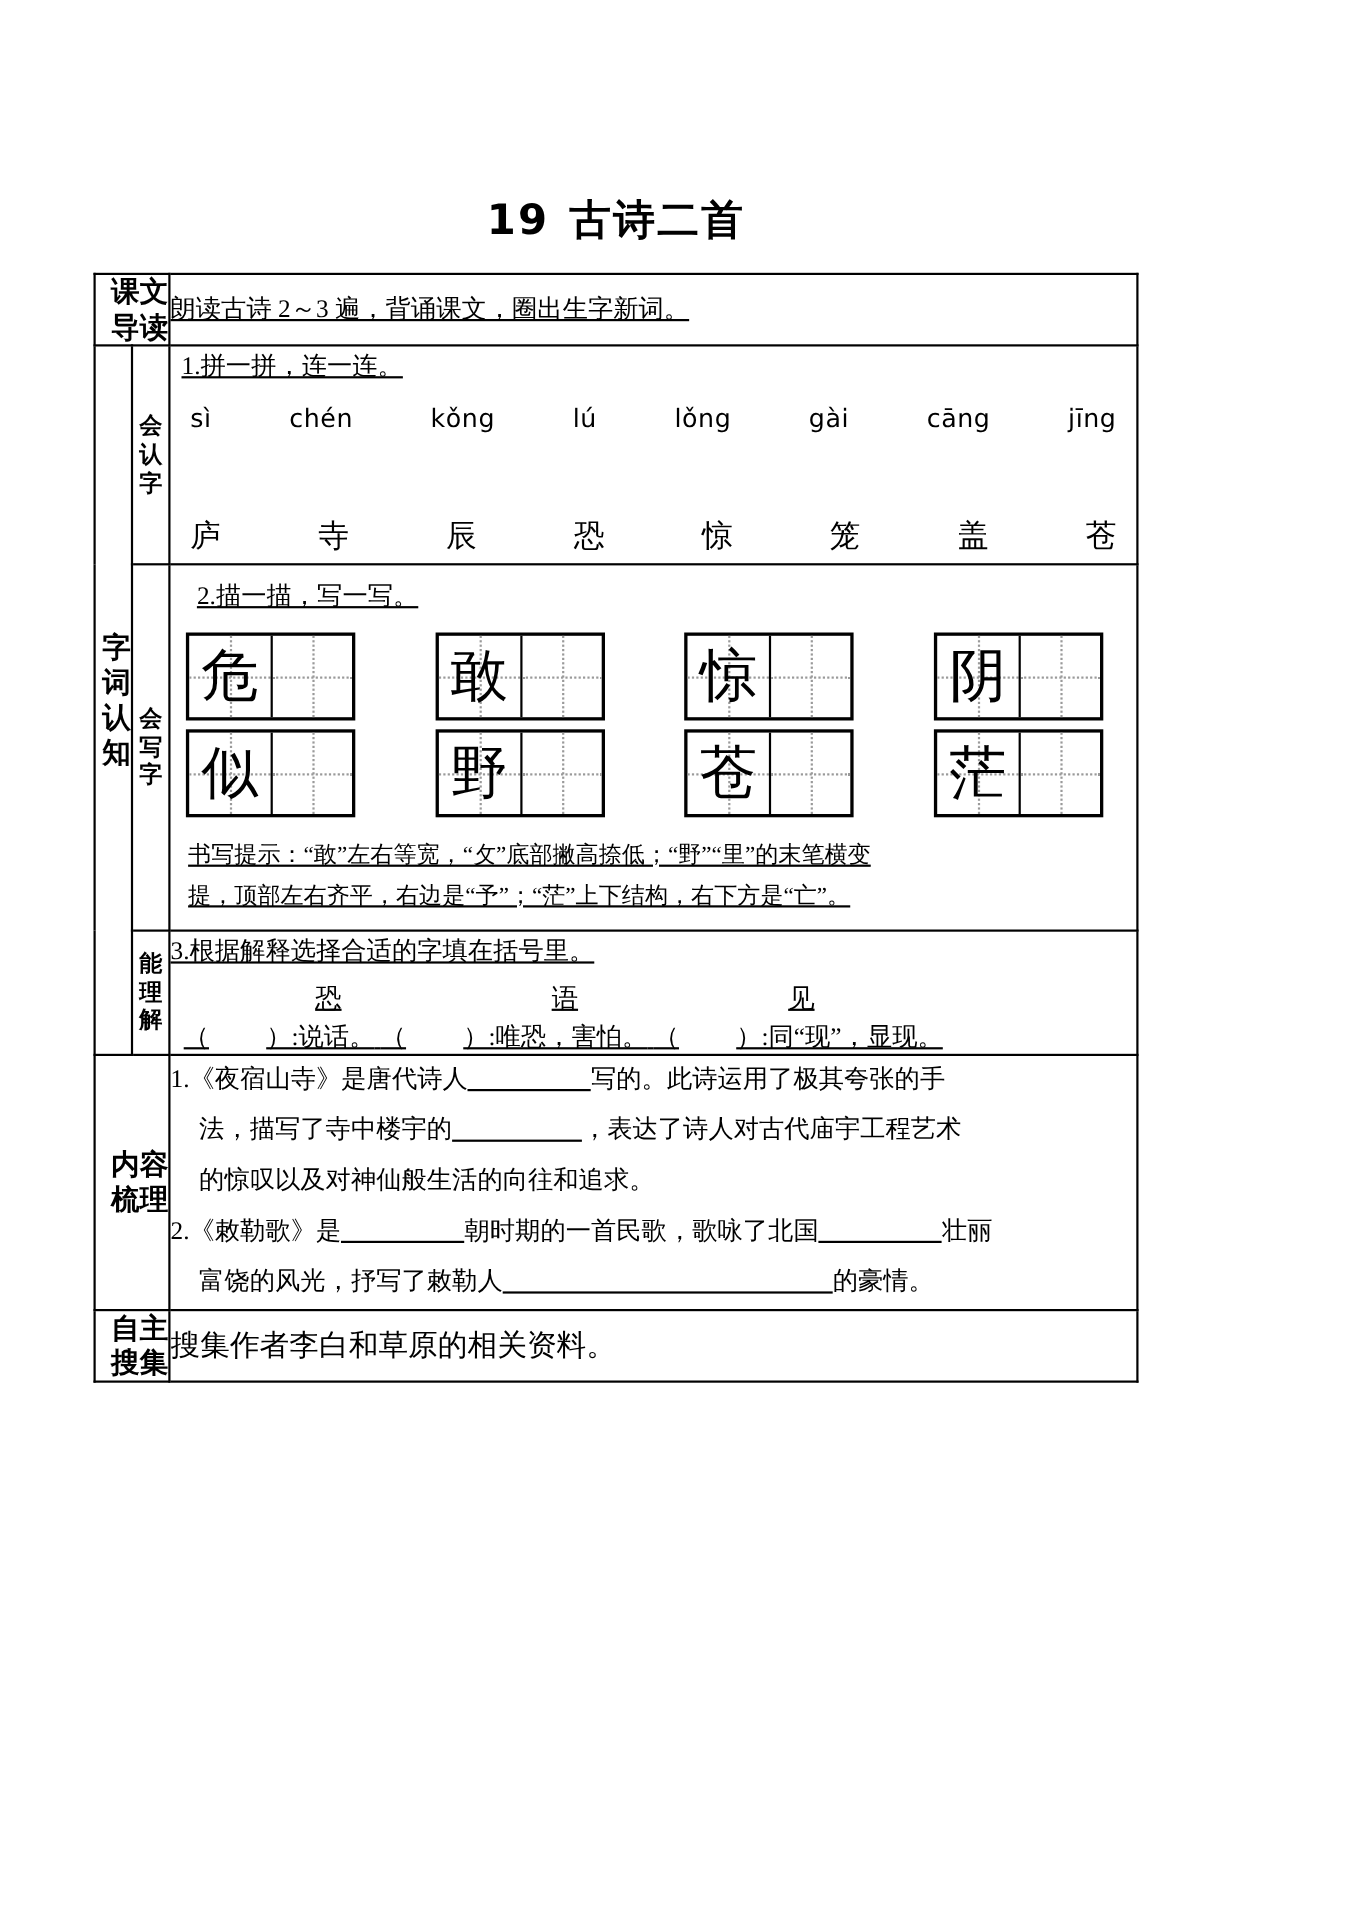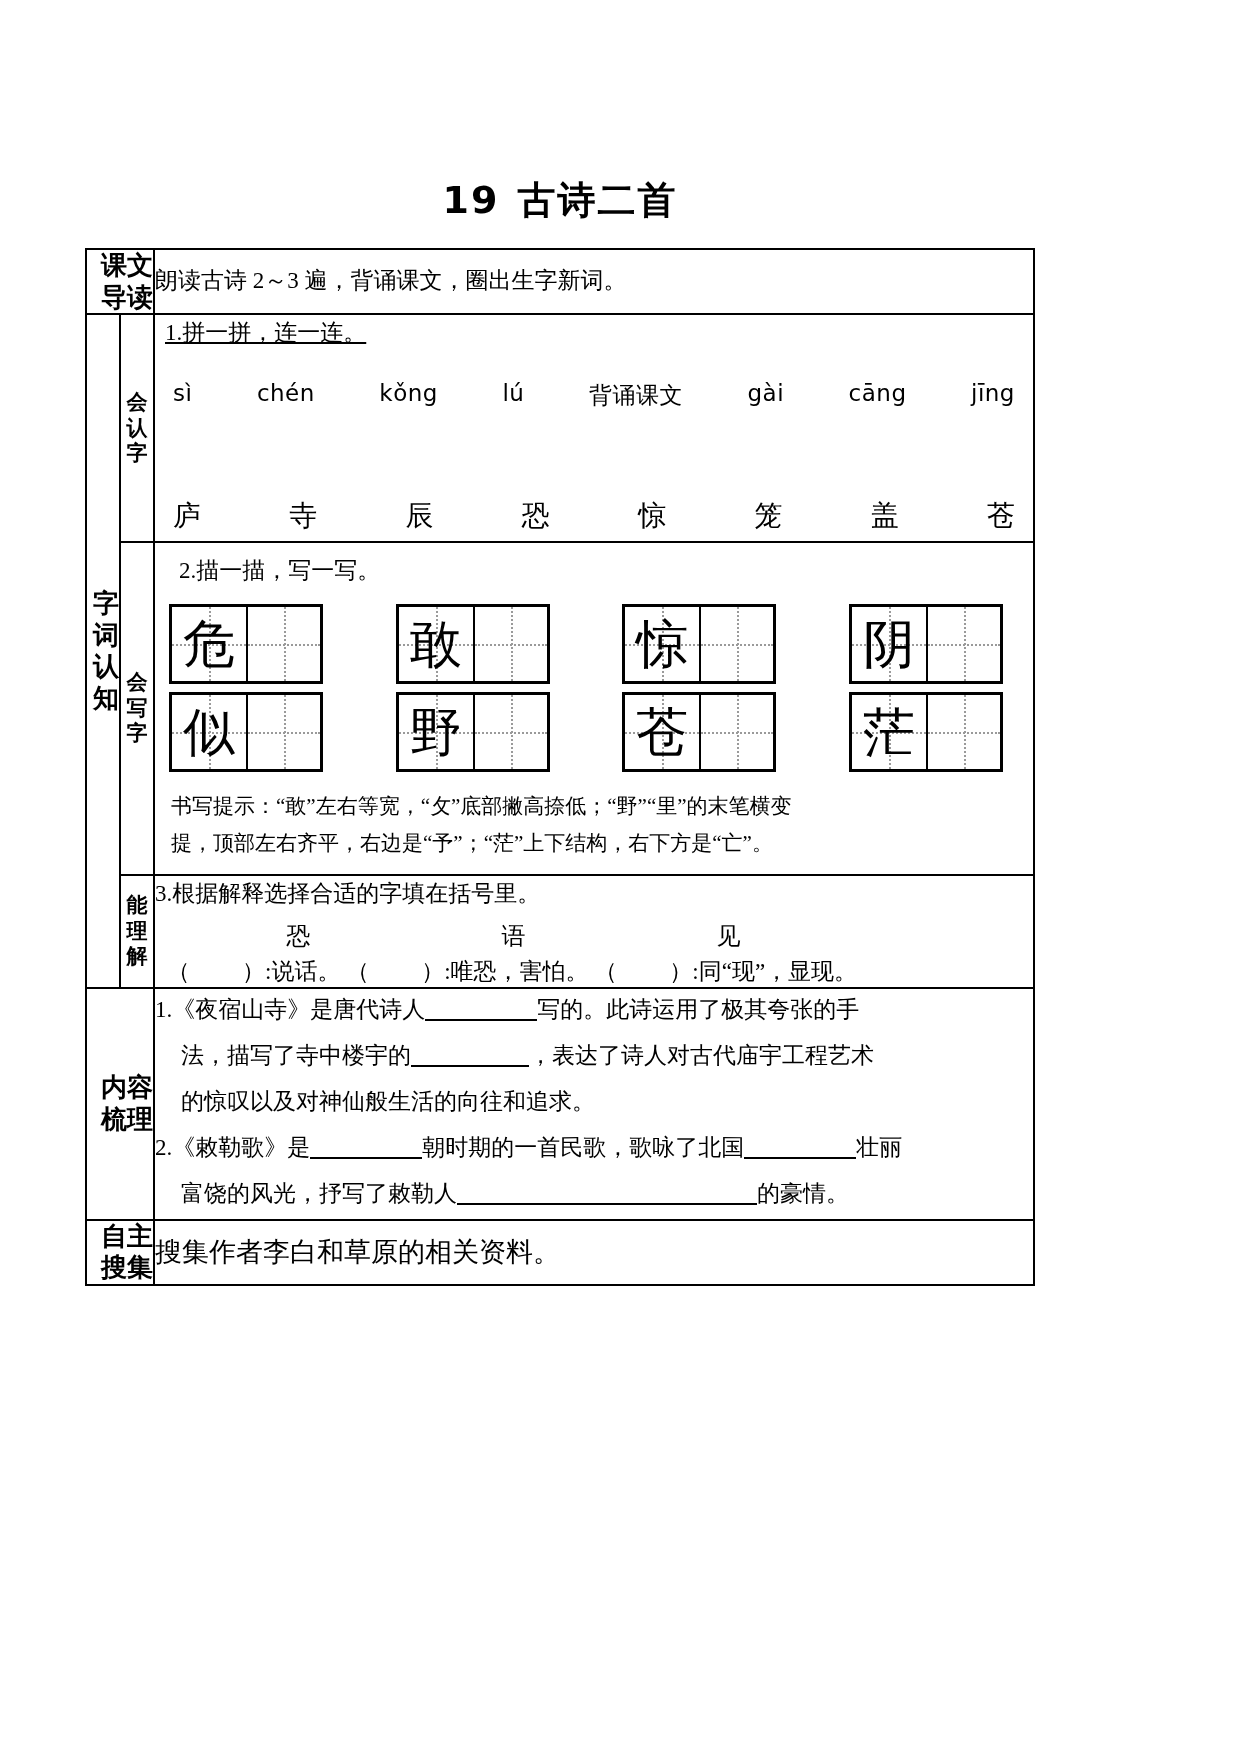--- a/index.html
+++ b/index.html
@@ -49,42 +49,42 @@
     width:52px;
     text-align:center;
     font-weight:bold;
     font-size:21px;
     line-height:1.22;
     font-family:"DejaVu Sans","Liberation Sans",sans-serif;
     padding:6px 2px;
   }
   .vlabel .ln,.vlabel2 .ln{display:block;}
 
-  .body-cell{padding:10px 14px 12px 14px;}
+  .body-cell{padding:10px 14px 12px 14px;text-decoration:underline;}
 
   .txt{
     font-size:23px;
     line-height:1.6;
     font-family:"Liberation Serif","DejaVu Serif",serif;
   }
 
   
   .match{padding:6px 6px 10px 6px;}
   .prow,.crow{
     display:flex;
     justify-content:space-between;
     padding:0 18px;
   }
   .prow{
     font-family:"DejaVu Sans","Liberation Sans",sans-serif;
     font-size:23px;
     margin-top:16px;
     letter-spacing:.5px;
   }
-  .prow span,.crow span{display:inline-block;text-align:center;margin-top:12px;}
+  .prow span,.crow span{display:inline-block;text-align:center;}
   .gap{height:74px;}
   .crow{
     font-size:28px;
     font-family:"DejaVu Sans","Liberation Sans",sans-serif;
     margin-bottom:6px;
   }
 
   
   .grid-wrap{
     display:flex;
@@ -194,21 +194,21 @@
         <span class="ln">认</span>
         <span class="ln">字</span>
       </td>
       <td class="match">
         <div class="txt" style="padding-left:10px;text-decoration:underline;">1.拼一拼，连一连。</div>
         <div class="prow">
           <span>sì</span>
           <span>chén</span>
           <span>kǒng</span>
           <span>lú</span>
-          <span>背诵课文</span>
+          <span>lǒng</span>
           <span>gài</span>
           <span>cāng</span>
           <span>jīng</span>
         </div>
         <div class="gap"></div>
         <div class="crow">
           <span>庐</span>
           <span>寺</span>
           <span>辰</span>
           <span>恐</span>

